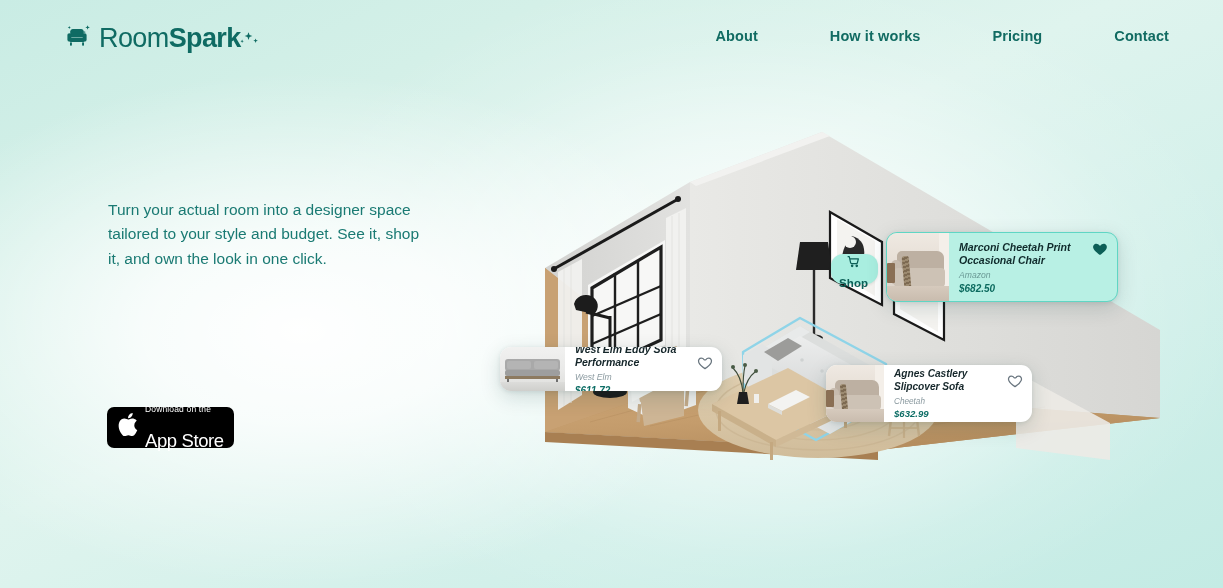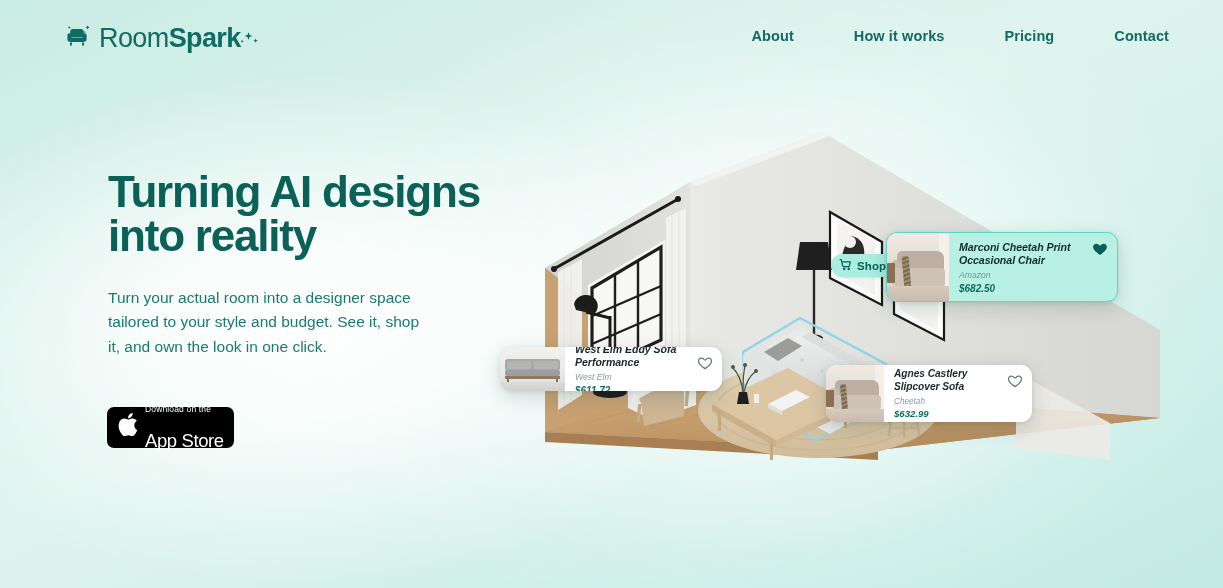--- a/index.html
+++ b/index.html
@@ -67,21 +67,21 @@
     display: inline-block;
     width: 0; height: 0;
   }
 
   #nav {
     position: absolute;
     right: 28px;
     top: 22px;
     display: flex;
     align-items: center;
-    gap: 4px;
+    gap: 16px;
   }
   #nav .nav-link {
     font-size: 14.5px;
     font-weight: 600;
     color: #116b62;
     text-decoration: none;
     padding: 6px 28px;
     white-space: nowrap;
     cursor: pointer;
     letter-spacing: 0.1px;
@@ -155,30 +155,31 @@
     height: 340px;
     z-index: 10;
   }
   #room-svg { display: block; }
 
   
   #shop-badge {
     position: absolute;
     left: 831px;
     top: 254px;
-    height: 23px;
+    height: 30px;
     padding: 0 10px 0 8px;
     background: #a9eee0;
     border-radius: 12px;
     display: flex;
     align-items: center;
     gap: 5px;
     z-index: 32;
     cursor: pointer;
     box-shadow: 0 1px 3px rgba(0,0,0,0.10);
+    flex-direction: column;
   }
   #shop-badge .shop-label {
     font-size: 11.5px;
     font-weight: 700;
     color: #0c5f57;
     letter-spacing: 0.1px;
   }
 
   
   .pcard {
@@ -377,22 +378,20 @@
 
     <nav id="nav">
       <a class="nav-link" href="#">About</a>
       <a class="nav-link" href="#">How it works</a>
       <a class="nav-link" href="#">Pricing</a>
       <a class="nav-link" href="#">Contact</a>
     </nav>
   </div>
 
   <div id="hero-copy">
-    <h1 id="hero-title">Turning AI designs
-into reality</h1>
     <p id="hero-sub">Turn your actual room into a designer space
 tailored to your style and budget. See it, shop
 it, and own the look in one click.</p>
   </div>
 
   <div id="appstore">
     <span class="apple-glyph">
       <svg width="21" height="25" viewBox="0 0 21 25" aria-hidden="true">
         <path fill="#ffffff" d="M17.3 13.2c0-3 2.4-4.4 2.5-4.5-1.4-2-3.5-2.3-4.2-2.3-1.8-.2-3.5 1.1-4.4 1.1-.9 0-2.3-1-3.8-1-2 0-3.8 1.1-4.8 2.9-2 3.6-.5 8.9 1.5 11.8 1 1.4 2.1 3 3.6 2.9 1.4-.1 2-.9 3.7-.9s2.2.9 3.8.9c1.6 0 2.5-1.4 3.5-2.8 1.1-1.6 1.5-3.2 1.6-3.3-.1 0-3-1.2-3-4.8z"></path>
         <path fill="#ffffff" d="M14.5 4.6c.8-1 1.3-2.3 1.2-3.6-1.2 0-2.6.8-3.4 1.8-.7.9-1.4 2.2-1.2 3.5 1.3.1 2.6-.7 3.4-1.7z"></path>

